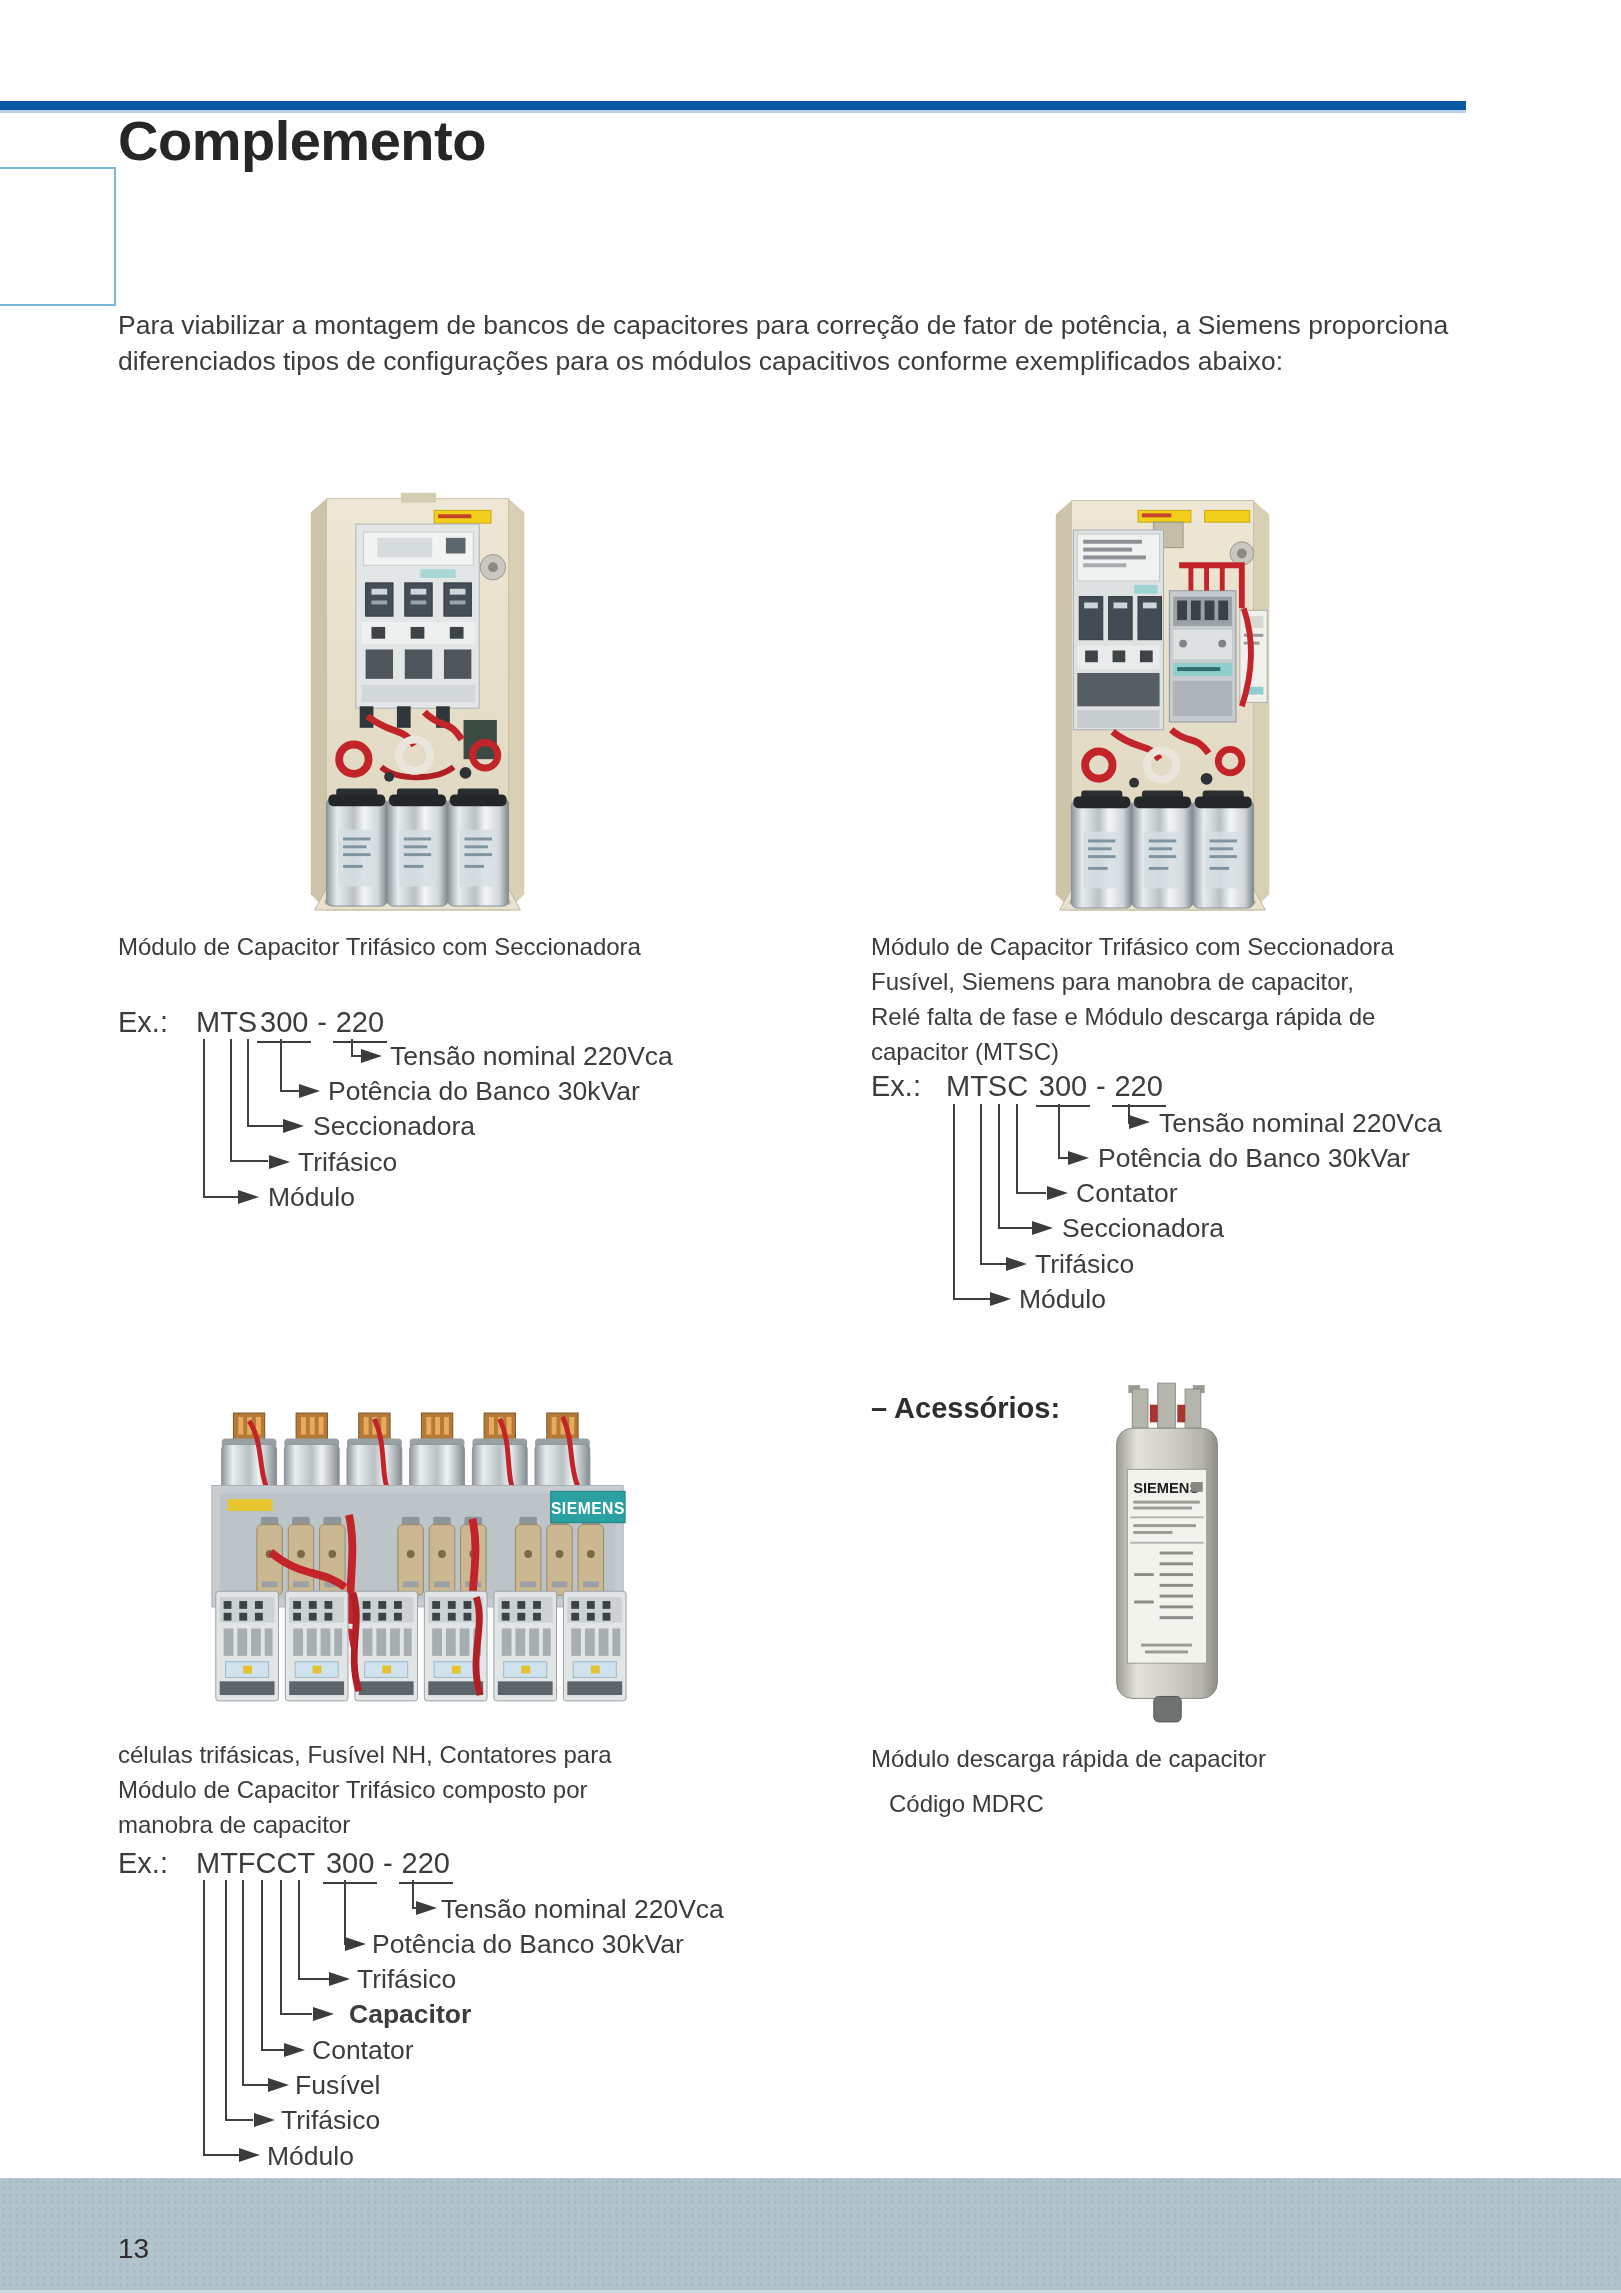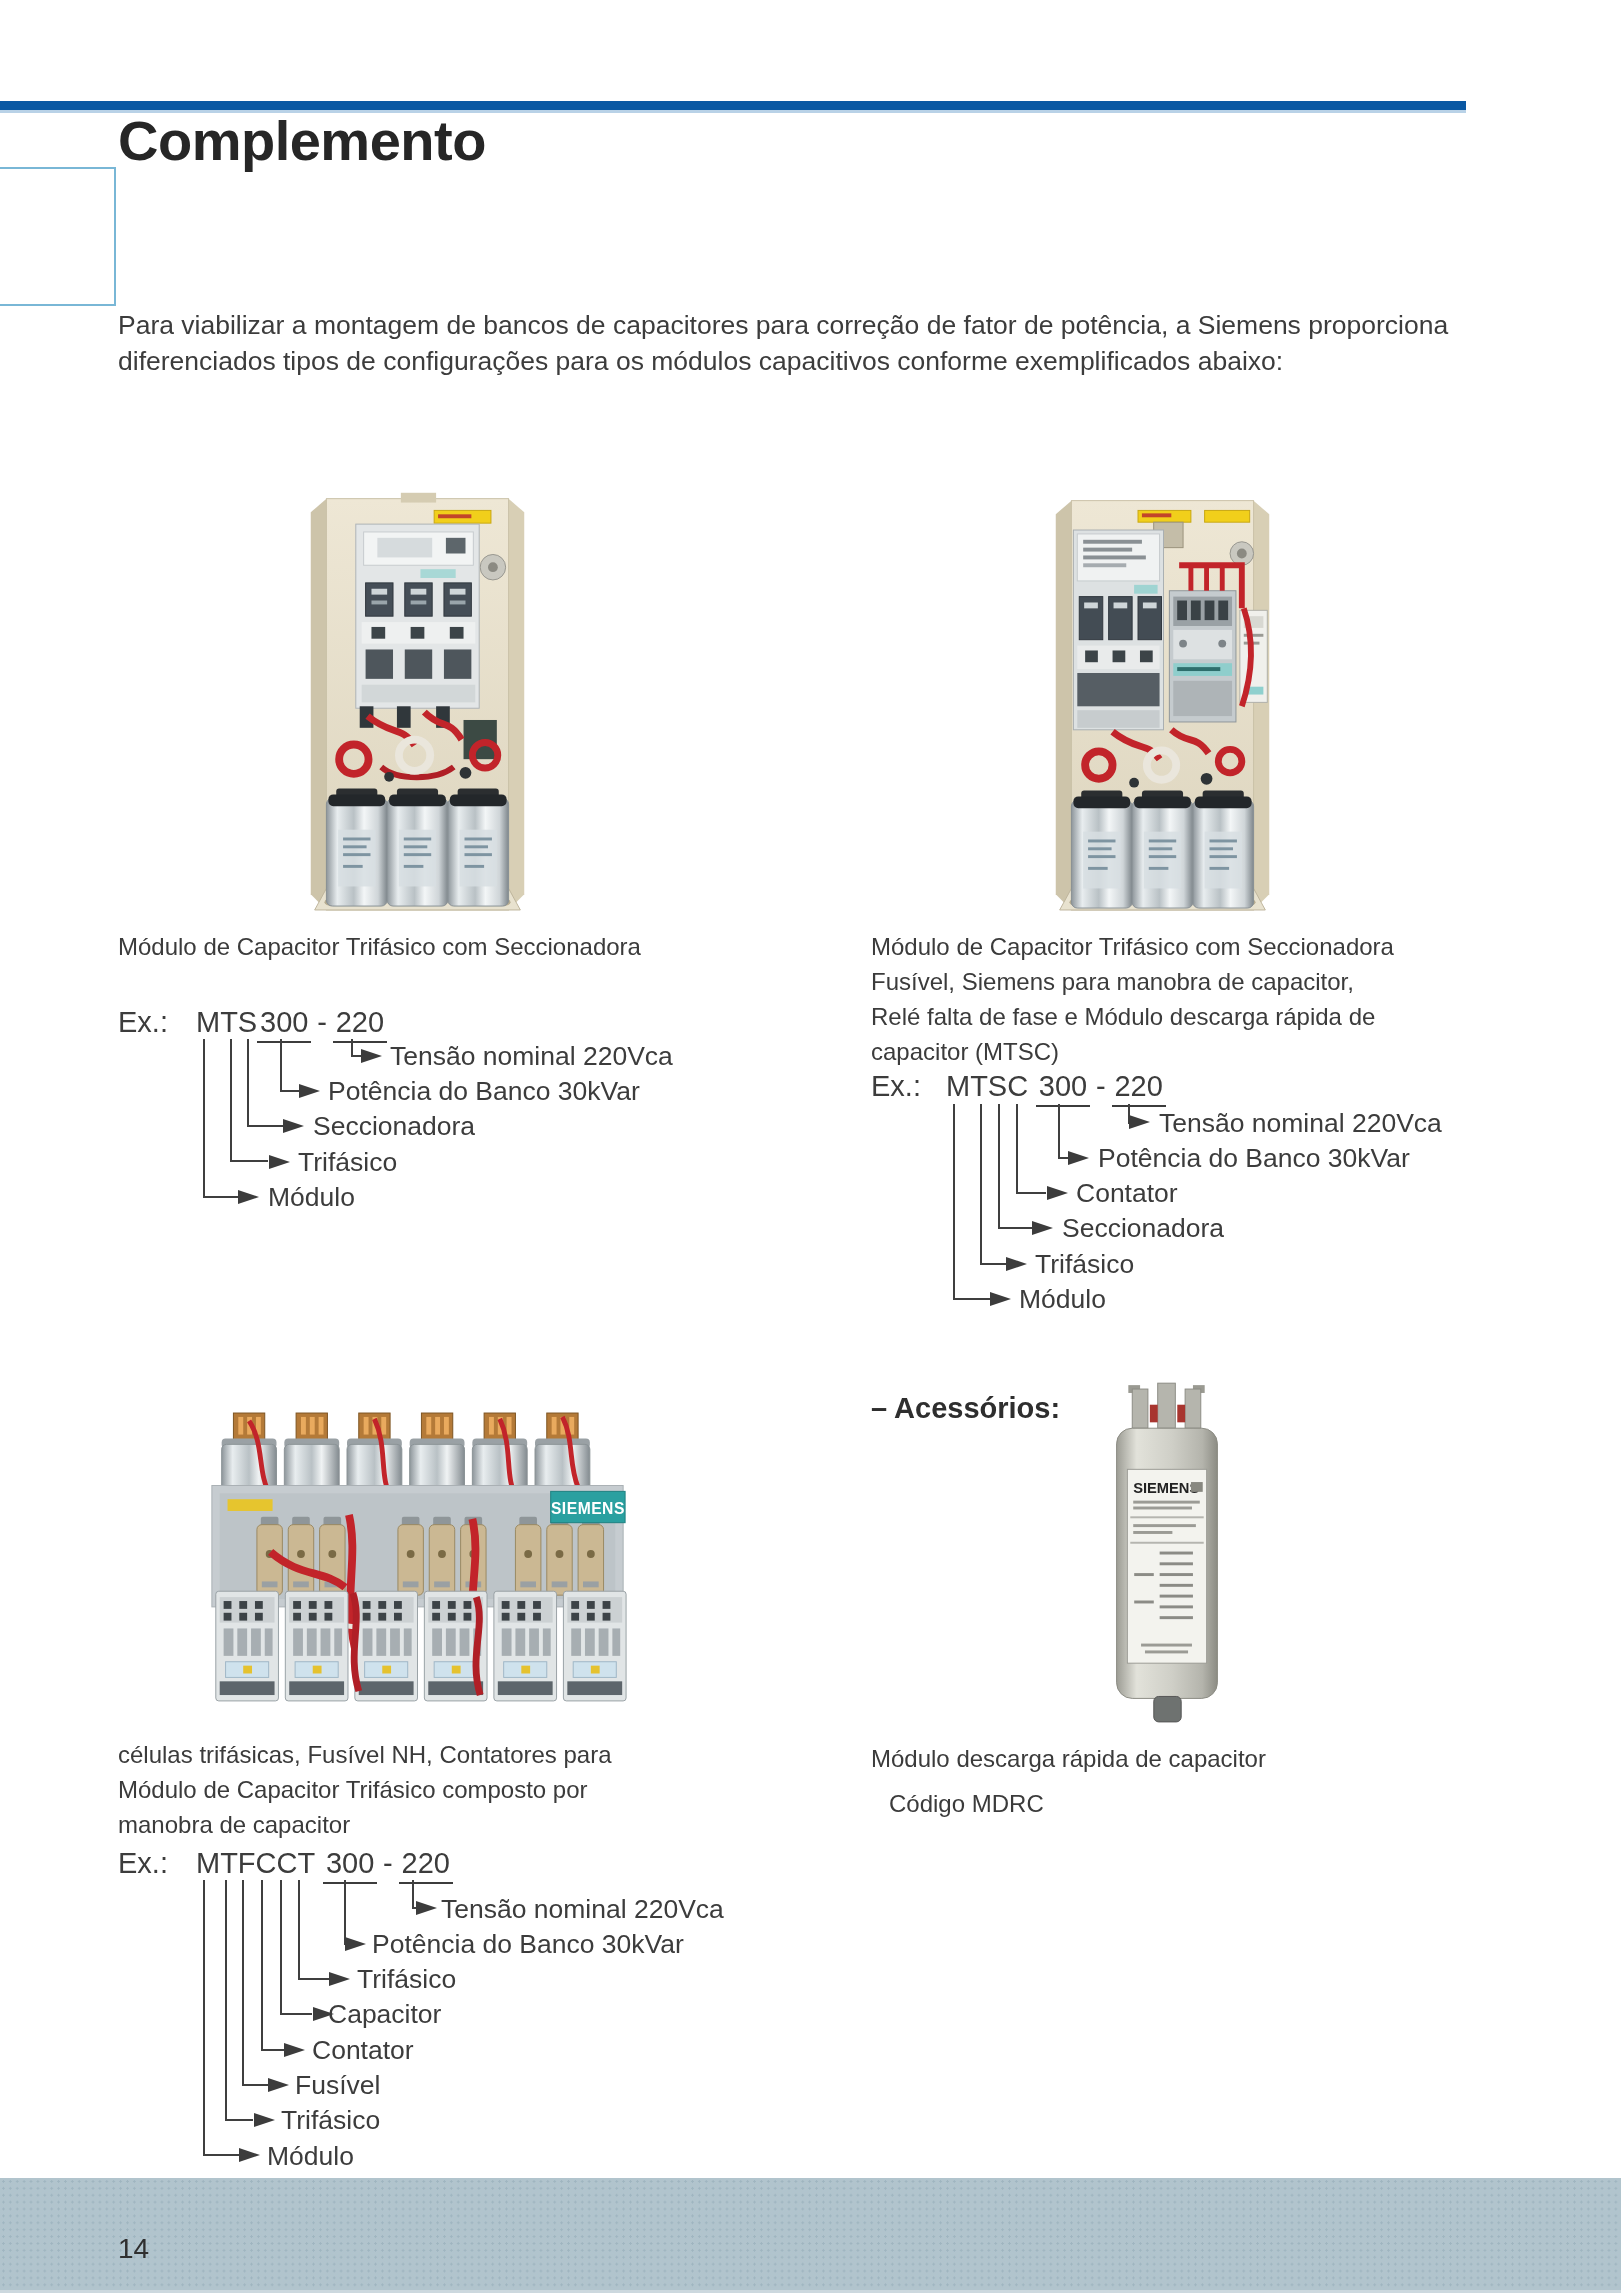--- a/index.html
+++ b/index.html
@@ -496,38 +496,38 @@
     <div class="conn" style="left:344px; top:1880px; width:1px; height:65px;"></div>
     <div class="arw" style="left:345px; top:1937px;"></div>
     <div class="tlabel" style="left:372px; top:1932px;">Potência do Banco 30kVar</div>
 
     <div class="conn" style="left:298px; top:1880px; width:31px; height:100px;"></div>
     <div class="arw" style="left:329px; top:1972px;"></div>
     <div class="tlabel" style="left:357px; top:1967px;">Trifásico</div>
 
     <div class="conn" style="left:280px; top:1880px; width:32px; height:135px;"></div>
     <div class="arw" style="left:313px; top:2007px;"></div>
-    <div class="tlabel" style="left:328px; top:2002px;">Capacitor</div>
+    <div class="tlabel" style="left:349px; top:2002px;font-weight:bold;">Capacitor</div>
 
     <div class="conn" style="left:261px; top:1880px; width:23.5px; height:171px;"></div>
     <div class="arw" style="left:284px; top:2043px;"></div>
     <div class="tlabel" style="left:312px; top:2038px;">Contator</div>
 
     <div class="conn" style="left:242px; top:1880px; width:25.5px; height:206px;"></div>
     <div class="arw" style="left:268px; top:2078px;"></div>
     <div class="tlabel" style="left:295px; top:2073px;">Fusível</div>
 
     <div class="conn" style="left:225px; top:1880px; width:28px; height:241px;"></div>
     <div class="arw" style="left:254px; top:2113px;"></div>
     <div class="tlabel" style="left:281px; top:2108px;">Trifásico</div>
 
     <div class="conn" style="left:203px; top:1880px; width:36px; height:276px;"></div>
     <div class="arw" style="left:239px; top:2148px;"></div>
     <div class="tlabel" style="left:267px; top:2144px;">Módulo</div>
   </div>
 
   <div class="footer">
-    <div class="page-num">14</div>
+    <div class="page-num">13</div>
     <div class="footer-edge"></div>
   </div>
 
 </div>
 
 
 </body></html>

